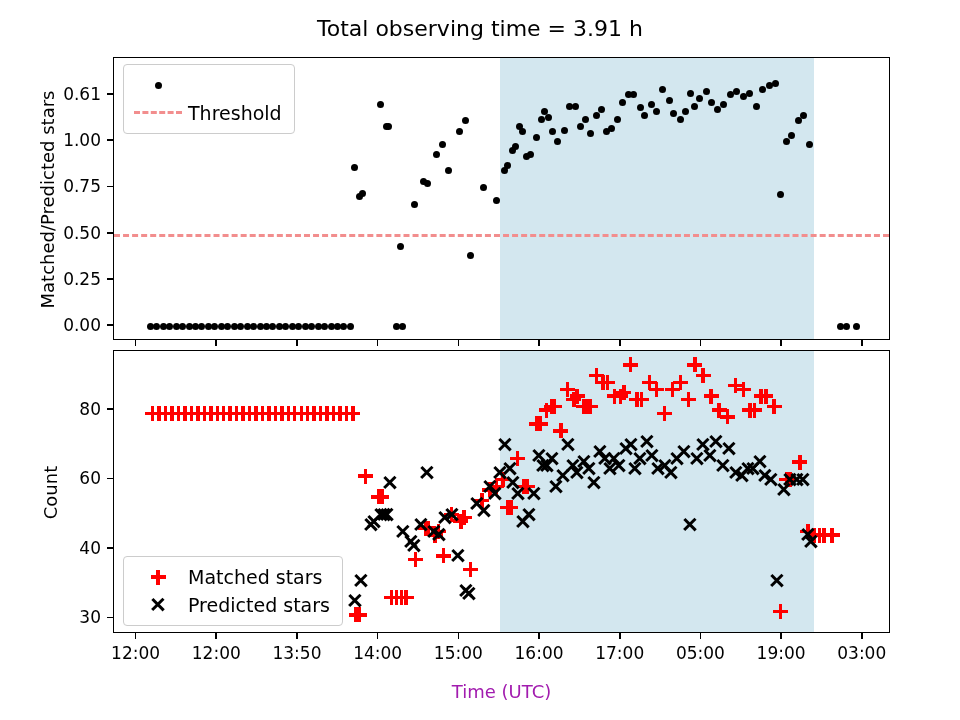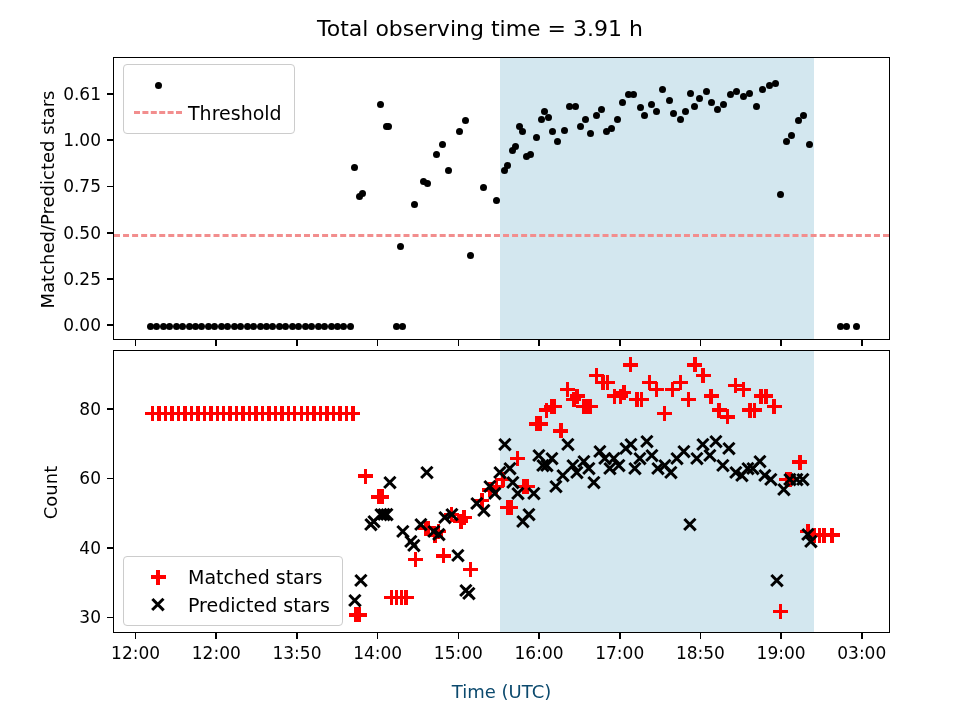--- a/index.html
+++ b/index.html
@@ -40,21 +40,21 @@
 
   
   .tick-x{position:absolute;width:1.6px;height:6px;background:#000;margin-left:-0.8px;}
   .tick-y{position:absolute;width:6px;height:1.6px;background:#000;margin-top:-0.8px;}
 
   .xlab{position:absolute;font-size:17px;color:#000;transform:translateX(-50%);white-space:nowrap;}
   .ylab{position:absolute;font-size:17px;color:#000;transform:translateY(-50%);white-space:nowrap;text-align:right;}
 
   .axis-title-x{
     position:absolute;left:113px;top:681px;width:777px;
-    text-align:center;font-size:18px;color:#0c4a6e;
+    text-align:center;font-size:18px;color:#a21caf;
   }
   .axis-title-y{
     position:absolute;font-size:18px;color:#000;white-space:nowrap;
     transform-origin:50% 50%;
   }
   #ylab-top{left:-63px;top:189px;width:220px;text-align:center;transform:rotate(-90deg);}
   #ylab-bottom{left:-60px;top:482px;width:220px;text-align:center;transform:rotate(-90deg);}
 
   .legend{
     position:absolute;box-sizing:border-box;
@@ -462,21 +462,21 @@
       <div class="xlab" style="left: 296.963px; top: 643px;">13:50</div>
       <div class="tick-x" style="left: 377.648px; top: 633px;"></div>
       <div class="xlab" style="left: 377.648px; top: 643px;">14:00</div>
       <div class="tick-x" style="left: 458.333px; top: 633px;"></div>
       <div class="xlab" style="left: 458.333px; top: 643px;">15:00</div>
       <div class="tick-x" style="left: 539.019px; top: 633px;"></div>
       <div class="xlab" style="left: 539.019px; top: 643px;">16:00</div>
       <div class="tick-x" style="left: 619.704px; top: 633px;"></div>
       <div class="xlab" style="left: 619.704px; top: 643px;">17:00</div>
       <div class="tick-x" style="left: 700.389px; top: 633px;"></div>
-      <div class="xlab" style="left: 700.389px; top: 643px;">18:50</div>
+      <div class="xlab" style="left: 700.389px; top: 643px;">05:00</div>
       <div class="tick-x" style="left: 781.075px; top: 633px;"></div>
       <div class="xlab" style="left: 781.075px; top: 643px;">19:00</div>
       <div class="tick-x" style="left: 861.76px; top: 633px;"></div>
       <div class="xlab" style="left: 861.76px; top: 643px;">03:00</div>
     </div>
   <div class="axis-title-y" id="ylab-bottom">Count</div>
 
   <div class="axis-title-x">Time (UTC)</div>
 </div>
 

